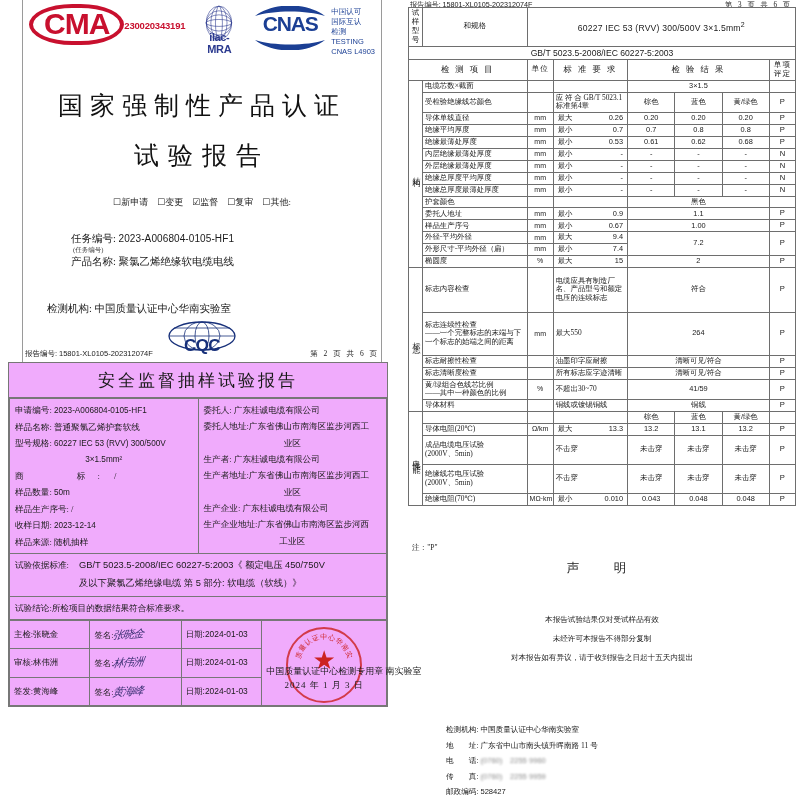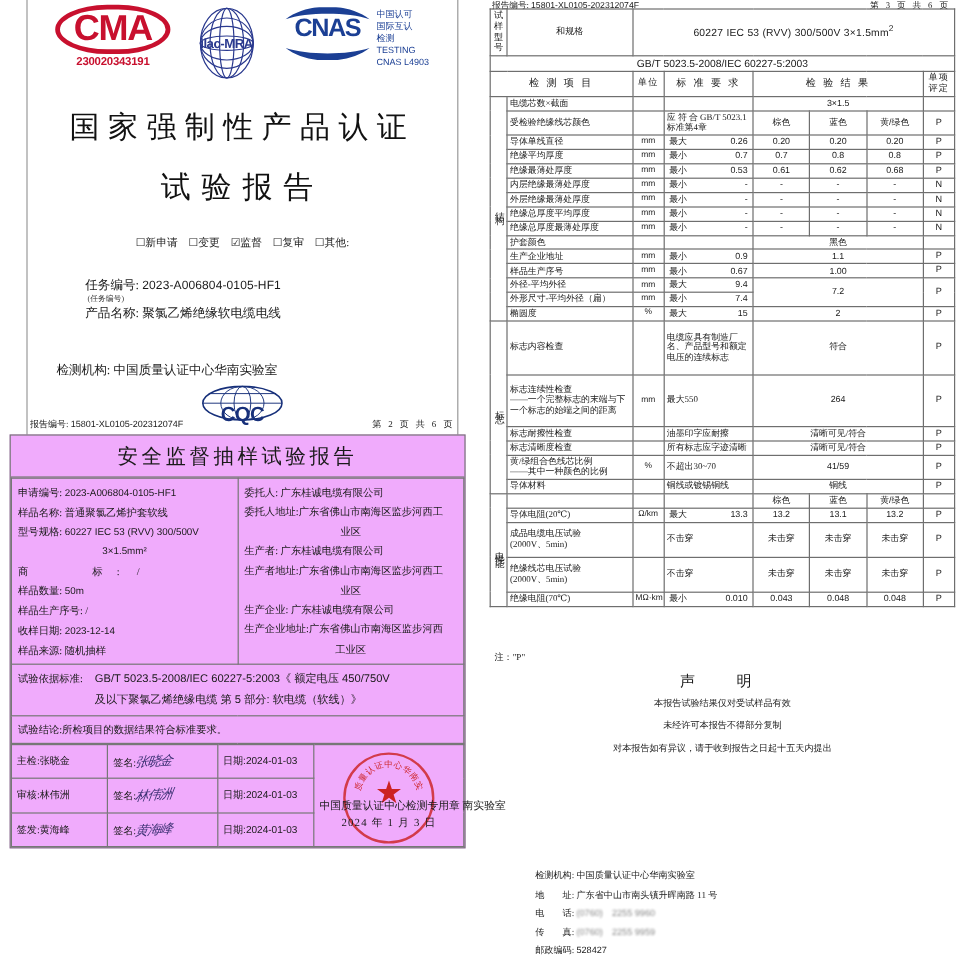--- a/index.html
+++ b/index.html
@@ -16,21 +16,21 @@
   
   .left-col{width:402px;height:800px;position:relative;box-sizing:border-box;}
 
   
   .cover{
     position:absolute;left:22px;top:0;width:360px;height:366px;
     border-left:1px solid #9a9a9a;border-right:1px solid #9a9a9a;
     box-sizing:border-box;
   }
   .logos{display:flex;align-items:flex-start;justify-content:center;gap:16px;padding:4px 6px 0 6px;}
-  .ma-logo{display:flex;flex-direction:column;align-items:center;}
+  .ma-logo{display:flex;flex-direction:row;align-items:center;}
   .ma-oval{
     border:4px solid #c8102e;border-radius:50%/55%;
     padding:1px 11px 2px 11px;
     font-family:"Liberation Sans",sans-serif;
     font-weight:bold;font-size:30px;color:#c8102e;letter-spacing:-1px;line-height:1;
   }
   .ma-num{font-family:"Liberation Sans",sans-serif;font-size:9.5px;color:#c8102e;font-weight:bold;margin-top:1px;letter-spacing:-0.2px;}
   .ilac{position:relative;width:62px;height:62px;margin-top:1px;}
   .ilac svg{position:absolute;inset:0;}
   .ilac-txt{
@@ -163,21 +163,21 @@
   .modelcell{text-align:center;font-size:8.6px;font-family:"Liberation Sans",sans-serif;letter-spacing:.2px;}
   .typelabel{text-align:center;font-size:7.6px;line-height:1.25;}
   .std-two{display:flex;justify-content:space-between;padding:0 2px;}
   .std-two .mn{font-size:7.4px;}
   .std-two .nv{font-family:"Liberation Sans",sans-serif;font-size:7.4px;}
   .merge-c{text-align:center;}
   .note-p{position:absolute;left:10px;top:543px;font-size:7.6px;}
   .decl{
     position:absolute;left:6px;top:560px;width:388px;text-align:center;
   }
-  .decl-title{font-size:12.5px;letter-spacing:11px;font-family:"DejaVu Serif",serif;}
+  .decl-title{font-size:12.5px;letter-spacing:11px;font-family:"DejaVu Serif",serif;margin-bottom:34px;}
   .decl-l{font-size:7.6px;line-height:2.5;}
   .footer{
     position:absolute;left:44px;top:722px;font-size:7.6px;line-height:2.05;
   }
   .footer .k{display:inline-block;}
   .blurred{filter:blur(1.1px);opacity:.55;font-family:"Liberation Sans",sans-serif;}
   .num{font-family:"Liberation Sans",sans-serif;}
 </style>
 </head>
 <body>
@@ -518,21 +518,21 @@
         <td class="c-ver">N</td>
       </tr>
       <tr>
         <td>护套颜色</td>
         <td class="c-unit"></td>
         <td></td>
         <td colspan="3" class="merge-c">黑色</td>
         <td class="c-ver"></td>
       </tr>
       <tr>
-        <td>生产企业地址</td>
+        <td>委托人地址</td>
         <td class="c-unit">mm</td>
         <td>
               <div class="std-two">
                 <span class="mn">最小</span>
                 <span class="nv">0.9</span>
               </div>
             </td>
         <td colspan="3" class="merge-c num">1.1</td>
         <td class="c-ver">P</td>
       </tr>

